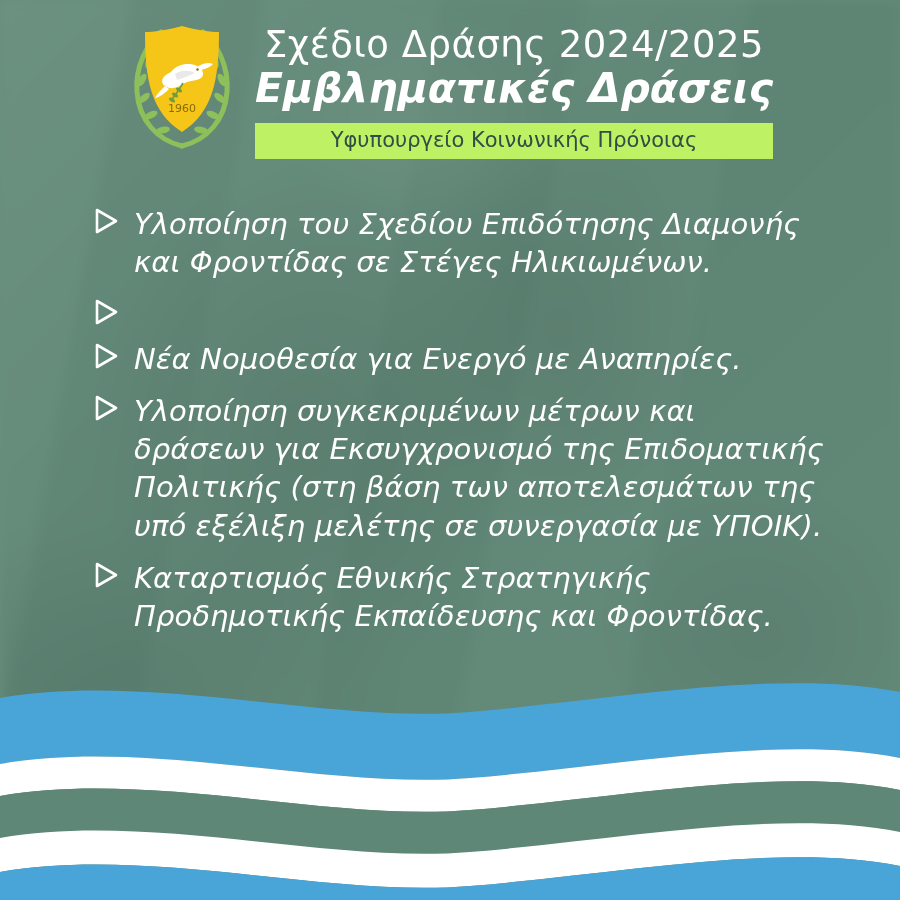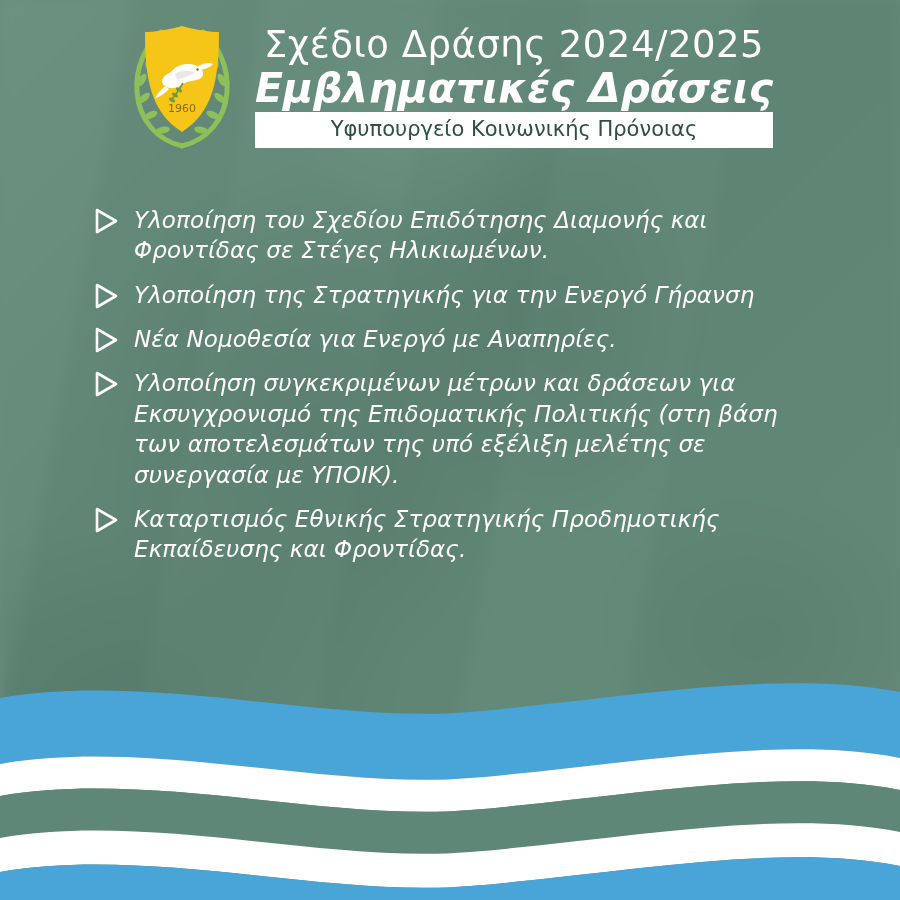--- a/index.html
+++ b/index.html
@@ -74,22 +74,22 @@
   }
   .title-line2 {
     color: #ffffff;
     font-size: 41px;
     font-weight: bold;
     font-style: italic;
     line-height: 1.15;
     text-align: right;
   }
   .subtitle-bar {
-    margin-top: 0;
-    background: #ffffff;
+    margin-top: 11px;
+    background: #bef264;
     color: #2f4f45;
     font-size: 21px;
     text-align: center;
     padding: 6px 22px 7px;
     line-height: 1.1;
   }
   
   .list {
     position: absolute;
     top: 205px;
@@ -103,21 +103,21 @@
   }
   .tri {
     flex: 0 0 auto;
     width: 28px;
     height: 28px;
     margin-right: 14px;
     margin-top: 2px;
   }
   .item-text {
     color: #ffffff;
-    font-size: 23px;
+    font-size: 29px;
     line-height: 1.32;
     font-style: italic;
     letter-spacing: .1px;
   }
   
   .waves {
     position: absolute;
     left: 0;
     bottom: 0;
     width: 900px;
@@ -184,21 +184,20 @@
       <svg class="tri" viewBox="0 0 28 28">
         <path d="M5 3 L24 14 L5 25 Z" fill="none" stroke="#ffffff" stroke-width="2.6" stroke-linejoin="round"></path>
       </svg>
       <div class="item-text">Υλοποίηση του Σχεδίου Επιδότησης Διαμονής και Φροντίδας σε Στέγες Ηλικιωμένων.</div>
     </div>
 
     <div class="item">
       <svg class="tri" viewBox="0 0 28 28">
         <path d="M5 3 L24 14 L5 25 Z" fill="none" stroke="#ffffff" stroke-width="2.6" stroke-linejoin="round"></path>
       </svg>
-      <div class="item-text">Υλοποίηση της Στρατηγικής για την Ενεργό Γήρανση</div>
     </div>
 
     <div class="item">
       <svg class="tri" viewBox="0 0 28 28">
         <path d="M5 3 L24 14 L5 25 Z" fill="none" stroke="#ffffff" stroke-width="2.6" stroke-linejoin="round"></path>
       </svg>
       <div class="item-text">Νέα Νομοθεσία για Ενεργό με Αναπηρίες.</div>
     </div>
 
     <div class="item">

